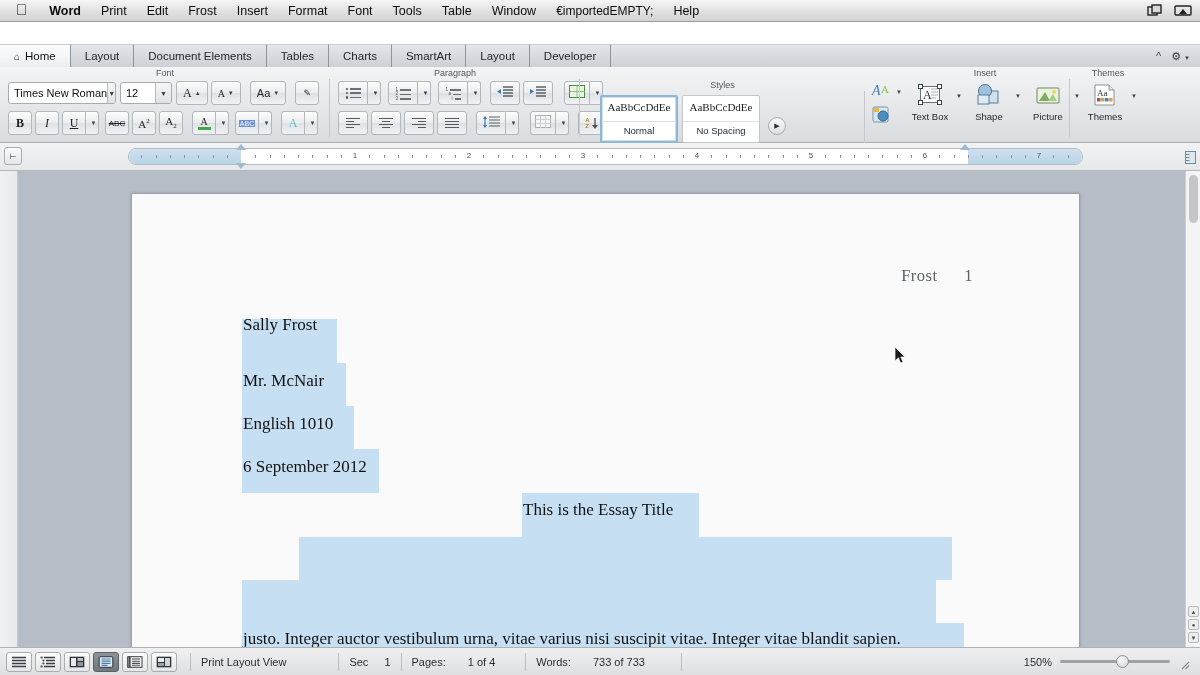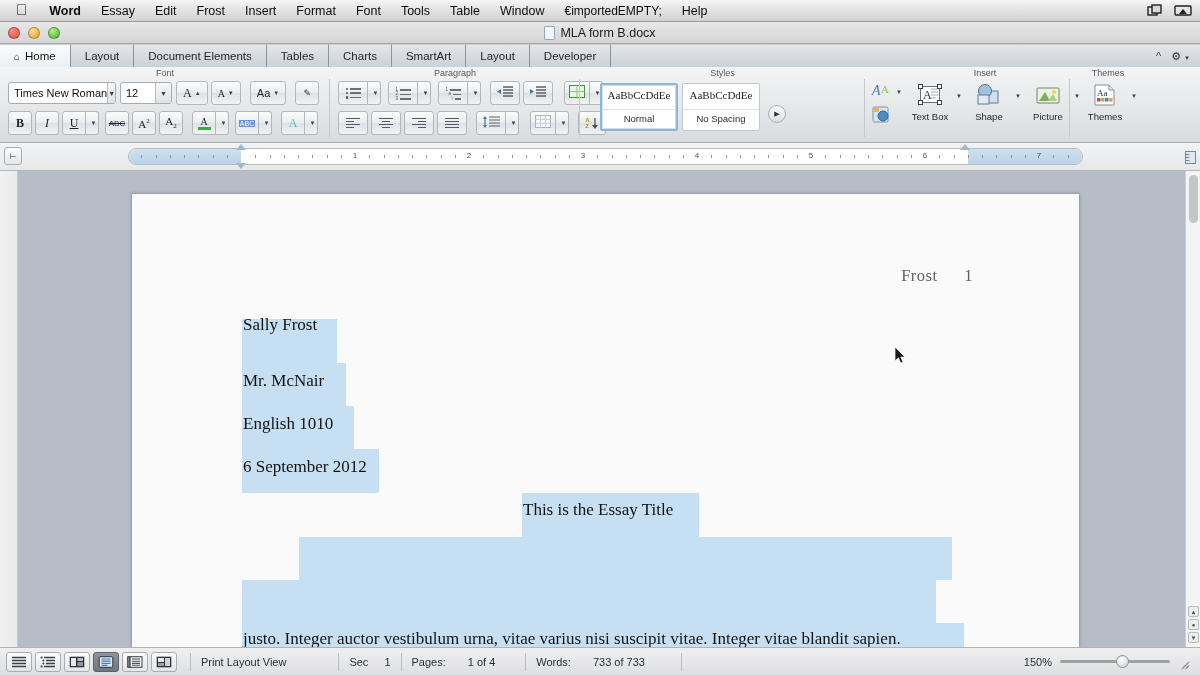--- a/index.html
+++ b/index.html
@@ -261,21 +261,21 @@
   .cursor-arrow { position: absolute; left: 1026px; top: 347px; width: 12px; height: 18px; }
 </style>
 </head>
 <body>
 
 <div id="app">
 
   <div class="menubar">
     <div class="apple-logo"></div>
     <div class="menu-item bold">Word</div>
-    <div class="menu-item">Essay</div>
+    <div class="menu-item">Print</div>
     <div class="menu-item">Edit</div>
     <div class="menu-item">Frost</div>
     <div class="menu-item">Insert</div>
     <div class="menu-item">Format</div>
     <div class="menu-item">Font</div>
     <div class="menu-item">Tools</div>
     <div class="menu-item">Table</div>
     <div class="menu-item">Window</div>
     <div class="menu-item" style="font-size:12px;">€importedEMPTY;</div>
     <div class="menu-item">Help</div>
@@ -288,31 +288,20 @@
       </span>
       <span class="mb-icon">
         <svg width="18" height="14" viewBox="0 0 18 14">
             <rect x="1" y="2" width="16" height="9" rx="1" fill="none" stroke="#222" stroke-width="1.4"></rect>
             <polygon points="9,5 13,10 5,10" fill="#222"></polygon>
           </svg>
       </span>
     </div>
   </div>
 
-  <div class="titlebar">
-    <div class="traffic">
-      <span class="light red"></span>
-      <span class="light yellow"></span>
-      <span class="light green"></span>
-    </div>
-    <div class="doc-title-wrap">
-      <span class="doc-icon"></span>
-      <span class="doc-title">MLA form B.docx</span>
-    </div>
-  </div>
 
   <div class="tabbar">
     <div class="tab active">
       <span class="home-glyph">⌂</span>
       <span>Home</span>
     </div>
     <div class="tab">
         <span>Layout</span>
       </div>
     <div class="tab">
@@ -591,21 +580,21 @@
             <svg width="8" height="12" viewBox="0 0 8 12">
                 <path d="M4 1v8" stroke="#4a5056" stroke-width="1.3"></path>
                 <polygon points="4,12 1,8 7,8" fill="#4a5056"></polygon>
               </svg>
           </span>
         </div>
       </div>
       <div class="grp-sep" style="right:0;"></div>
     </div>
 
-    <div class="grp" style="left:580px; width:285px;">
+    <div class="grp" style="left:580px; width:285px;margin-top:12px;">
       <div class="grp-title">Styles</div>
       <div class="row" style="top:16px; left:20px;">
         <div class="style-card sel">
           <div class="style-prev">AaBbCcDdEе</div>
           <div class="style-name">Normal</div>
         </div>
         <div class="style-card">
           <div class="style-prev">AaBbCcDdEе</div>
           <div class="style-name">No Spacing</div>
         </div>

